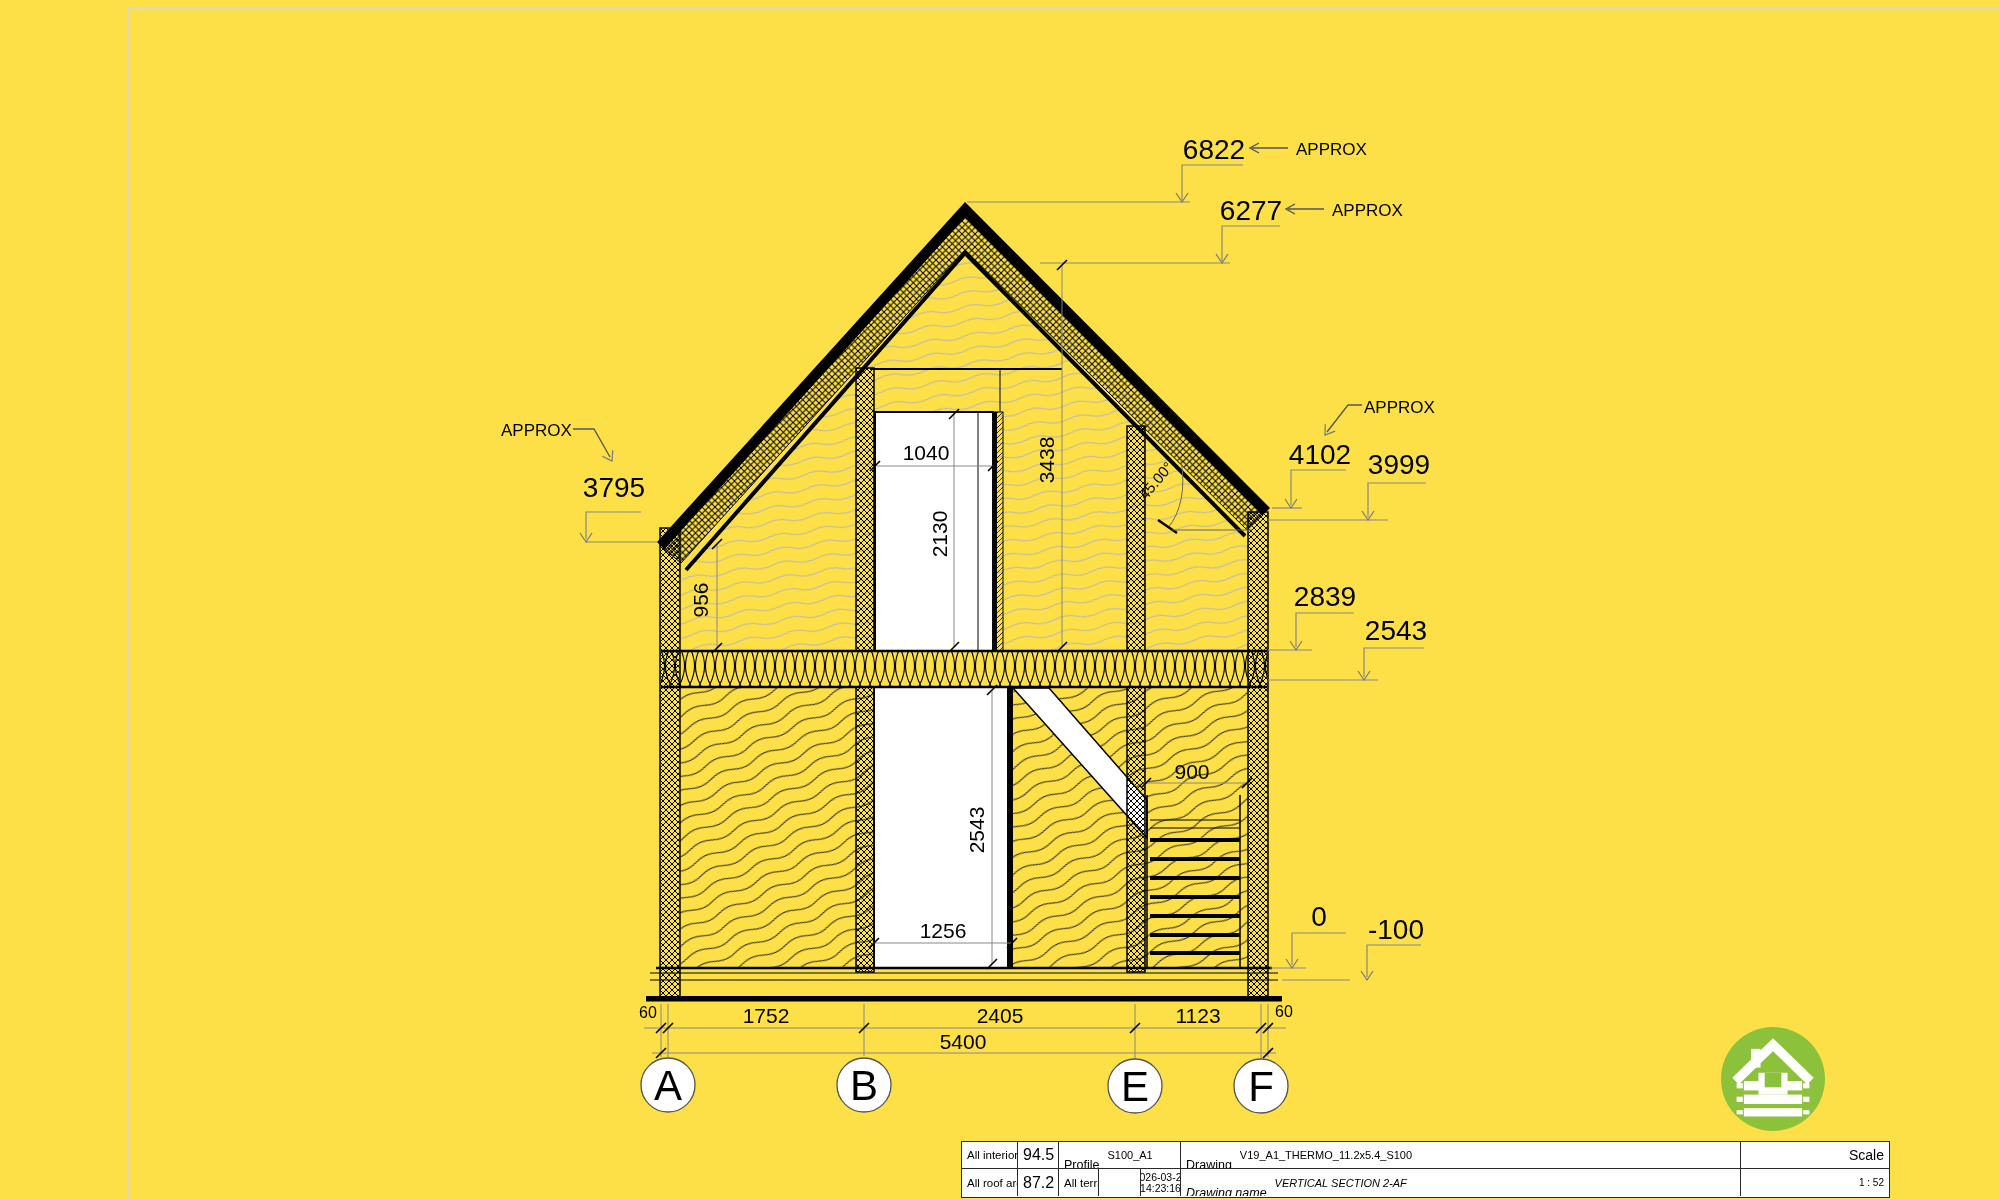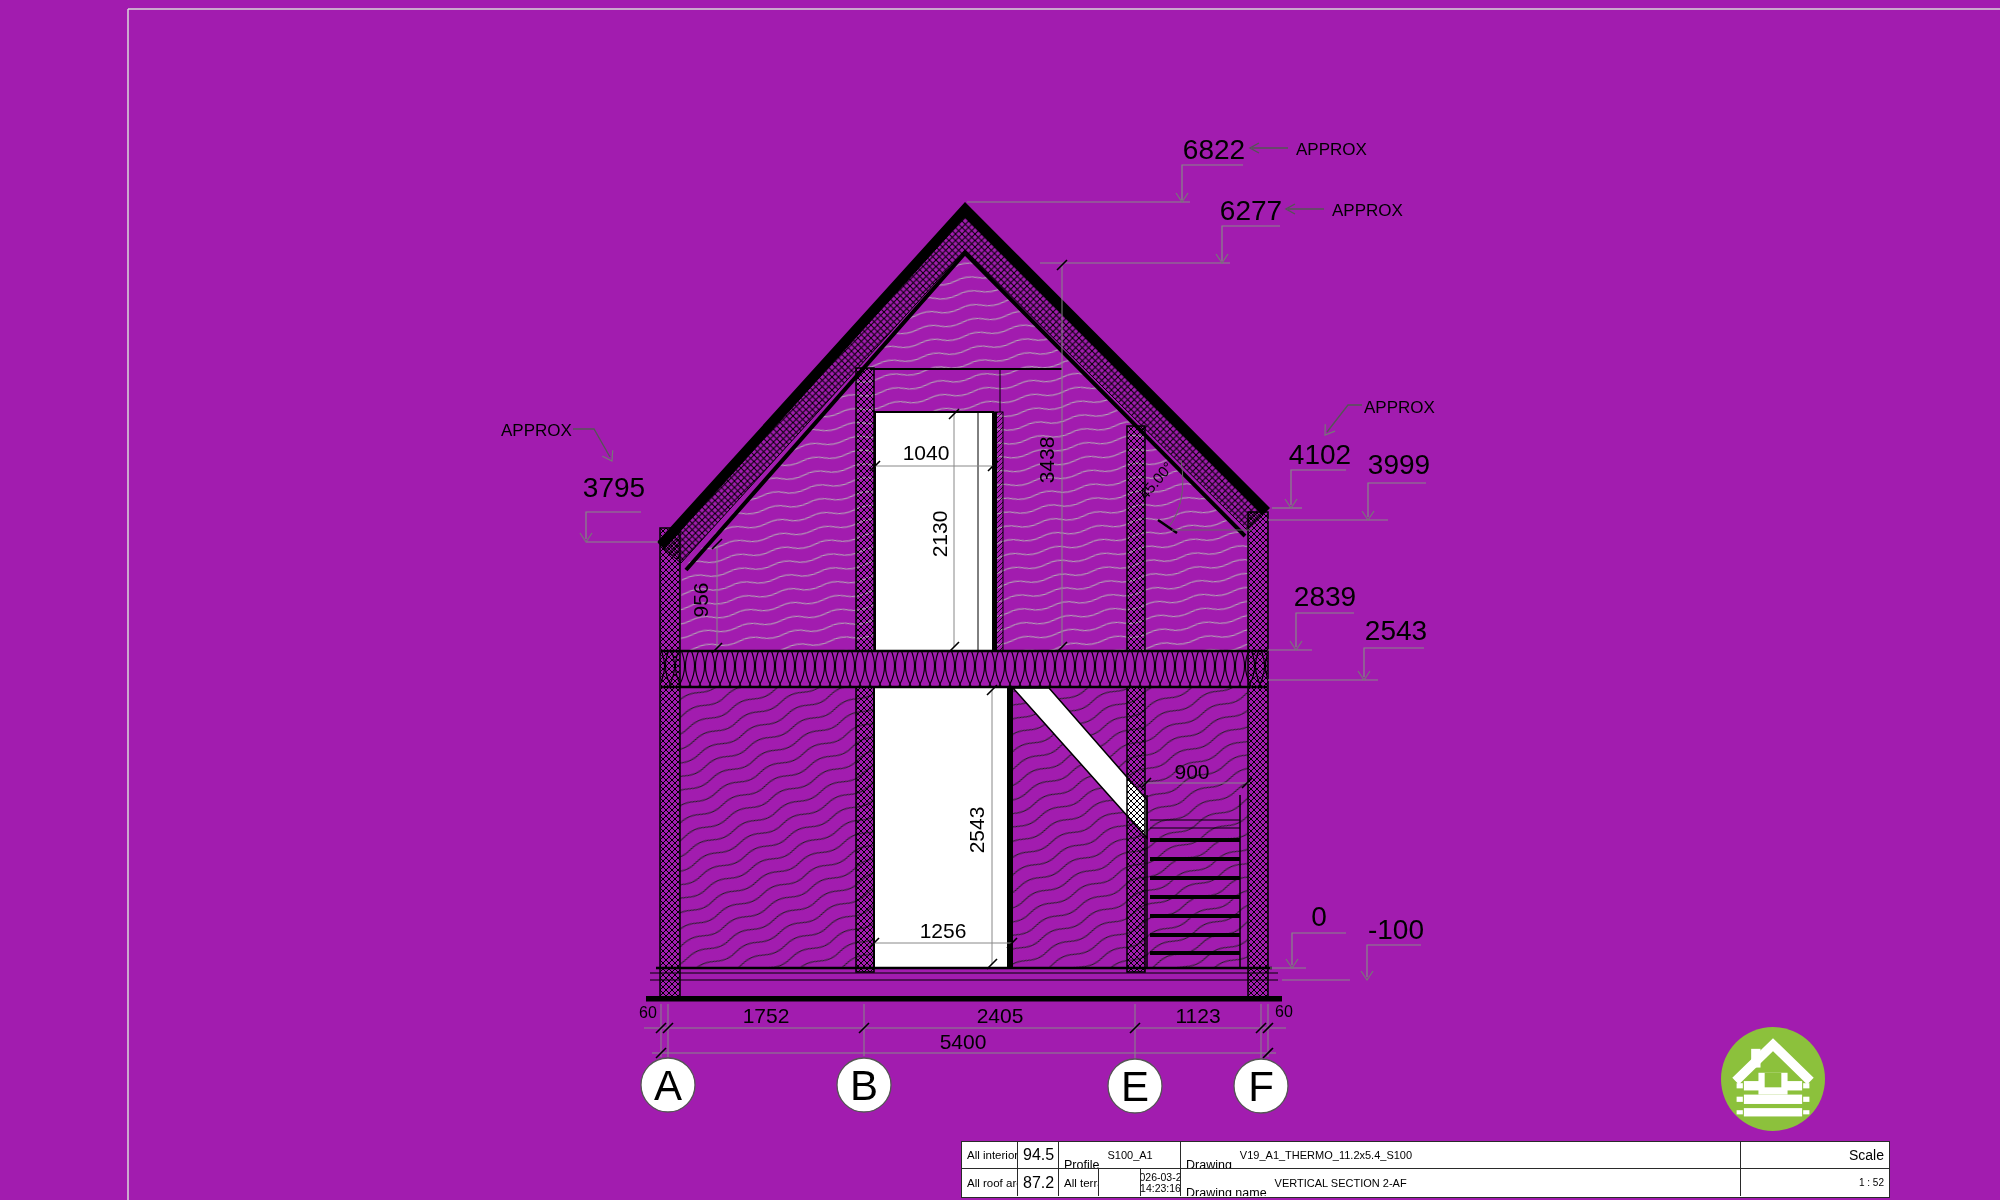--- a/index.html
+++ b/index.html
@@ -1,16 +1,16 @@
 <!DOCTYPE html>
 <html><head>
 <meta charset="utf-8">
 <style>
   html,body{margin:0;padding:0;background:#fff;}
-  #page{position:relative;width:2000px;height:1200px;background:#a21caf;overflow:hidden;
+  #page{position:relative;width:2000px;height:1200px;background:#fde047;overflow:hidden;
         font-family:"Liberation Sans",sans-serif;}
   svg text{font-family:"Liberation Sans",sans-serif;}
   
   #titleblock{position:absolute;left:961px;top:1141px;width:929px;height:57px;
     border:1.6px solid #2a2a2a;box-sizing:border-box;background:#fff;font-size:13px;color:#000;}
   .tb-cell{position:absolute;box-sizing:border-box;border-right:1px solid #2a2a2a;
     display:flex;align-items:center;padding:0 5px;overflow:hidden;white-space:nowrap;}
   .tb-row1{top:0;height:27px;border-bottom:1px solid #2a2a2a;}
   .tb-row2{top:27px;height:27px;}
   .tb-val{font-size:16px;}
@@ -289,21 +289,21 @@
     <span>87.2 m2</span>
   </div>
   <div class="tb-cell tb-row2" style="left:97px;width:40px;">
     <span style="font-size:11.5px;">All terrace</span>
   </div>
   <div class="tb-cell tb-row2" style="left:137px;width:42px;"></div>
   <div class="tb-cell tb-row2 tb-date" style="left:179px;width:40px;">
     <span>2026-03-20</span>
     <span>14:23:16</span>
   </div>
-  <div class="tb-cell tb-row2 tb-pair" style="left:219px;width:560px;">
+  <div class="tb-cell tb-row2 tb-pair" style="left:219px;width:560px;font-style:italic;">
     <span class="lab">Drawing name</span>
     <span class="tb-big">VERTICAL SECTION 2-AF</span>
   </div>
   <div class="tb-cell tb-row2 tb-center" style="left:779px;width:148px;border-right:none;">
     <span style="font-size:10px;">1 : 52</span>
   </div>
 </div>
 
 <div id="logo">
   <svg width="104" height="104" viewBox="0 0 100 100">

